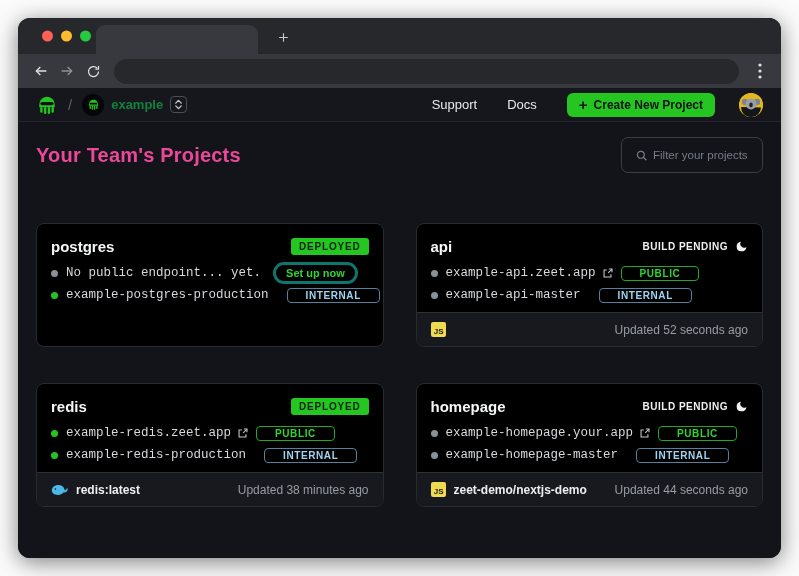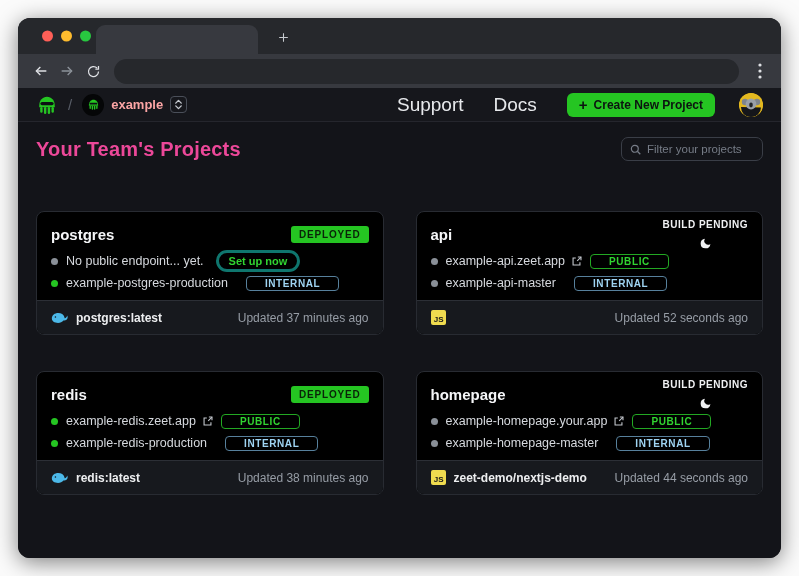--- a/index.html
+++ b/index.html
@@ -55,65 +55,65 @@
   .app{flex:1;display:flex;flex-direction:column;background:#131419;min-height:0;}
   .app-header{
     height:34px;background:#16171c;border-bottom:1px solid #25262d;
     display:flex;align-items:center;padding:0 18px;flex:0 0 auto;gap:10px;
   }
   .logo-btn{display:flex;align-items:center;}
   .crumb-sep{color:#595e68;font-size:15px;}
   .team{display:flex;align-items:center;gap:7px;}
   .team-avatar{width:22px;height:22px;border-radius:50%;background:#050607;display:flex;
     align-items:center;justify-content:center;}
-  .team-name{font-size:13px;font-weight:700;color:#fca5a5;}
+  .team-name{font-size:13px;font-weight:700;color:#15803d;}
   .switcher{width:17px;height:17px;border:1px solid #4a4f59;border-radius:4px;
     display:flex;align-items:center;justify-content:center;color:#c6cad0;}
   .hspacer{flex:1;}
-  .nav-link{font-size:19px;color:#e7e9ec;margin-left:20px;cursor:pointer;}
+  .nav-link{font-size:13px;color:#e7e9ec;margin-left:20px;cursor:pointer;}
   .create-btn{
     margin-left:20px;background:var(--accent-green);color:#0c1410;border:none;
     font-family:inherit;font-size:12px;font-weight:700;border-radius:6px;
     height:24px;padding:0 12px;display:flex;align-items:center;gap:6px;cursor:pointer;
   }
   .create-plus{font-size:15px;font-weight:700;line-height:1;margin-top:-1px;}
   .user-avatar{width:24px;height:24px;border-radius:50%;margin-left:14px;overflow:hidden;
     background:#e3b81f;display:flex;align-items:center;justify-content:center;}
   
   .content{flex:1;padding:15px 18px 0;min-height:0;}
   .page-head{display:flex;justify-content:space-between;align-items:center;margin-bottom:50px;}
   .page-title{font-size:20px;font-weight:700;color:#ec4899;letter-spacing:.2px;}
   .filter{
-    width:142px;height:24px;border:1px solid #3a3e47;border-radius:7px;
-    background:transparent;display:flex;align-items:center;gap:6px;padding:0 8px;color:#767c87;
+    width:142px;height:36px;border:1px solid #3a3e47;border-radius:7px;
+    background:transparent;display:flex;align-items:center;gap:6px;padding:0 14px;color:#767c87;
   }
   .filter input{
     flex:1;min-width:0;background:transparent;border:none;outline:none;color:#aab0ba;
     font-family:inherit;font-size:11.5px;
   }
   .filter input::placeholder{color:#767c87;}
   .grid{display:grid;grid-template-columns:1fr 1fr;column-gap:32px;row-gap:36px;}
   .card{
     background:#000000;border:1px solid #282b32;border-radius:8px;overflow:hidden;
     height:124px;display:flex;flex-direction:column;cursor:pointer;
   }
   .card-body{flex:1;padding:10px 14px 6px;display:flex;flex-direction:column;}
   .title-row{display:flex;justify-content:space-between;align-items:center;height:24px;margin-bottom:4px;}
   .proj-title{font-size:15px;font-weight:700;color:#f5f6f8;}
   .badge-deployed{
     background:var(--accent-green);color:#0a2408;font-size:10px;font-weight:800;
     letter-spacing:.8px;padding:3px 8px;border-radius:3px;
   }
   .pending{display:flex;align-items:center;gap:7px;color:#f0f1f3;font-size:10px;
-    font-weight:800;letter-spacing:.5px;flex-direction:column;}
+    font-weight:800;letter-spacing:.5px;}
   .row{display:flex;align-items:center;gap:8px;height:22px;font-size:12.5px;color:#d6d9de;}
   .dot{width:7px;height:7px;border-radius:50%;flex:0 0 auto;}
   .dot.gray{background:#8a9098;}
   .dot.green{background:var(--accent-green);}
-  .row-text{white-space:nowrap;}
+  .row-text{white-space:nowrap;font-family:Liberation Mono, monospace;}
   .ext{color:#c3c7cd;display:flex;align-items:center;margin-left:-2px;}
   .setup-btn{
     background:transparent;border:3px solid #0f766e;color:var(--public-green);
     font-family:inherit;font-size:11px;font-weight:700;border-radius:11px;
     padding:2px 10px;margin-left:4px;cursor:pointer;
   }
   .badge{font-size:10px;font-weight:800;letter-spacing:.6px;padding:1px 18px;
     border-radius:4px;border:1px solid;}
   .badge.public{color:var(--public-green);border-color:#23a823;}
   .badge.internal{color:var(--internal-blue);border-color:var(--internal-border);margin-left:10px;}
@@ -257,28 +257,20 @@
               <span class="dot gray"></span>
               <span class="row-text">No public endpoint... yet.</span>
               <button class="setup-btn">Set up now</button>
             </div>
             <div class="row">
               <span class="dot green"></span>
               <span class="row-text">example-postgres-production</span>
               <span class="badge internal">INTERNAL</span>
             </div>
           </div>
-          <div class="card-footer">
-            <svg width="17" height="13" viewBox="0 0 20 14" fill="var(--docker-blue)">
-              <path d="M1 8.2c0-3.9 3.4-6.4 7.5-6.4 3.6 0 6.4 1.9 7.2 4.6l.4 1.4c1.5-.3 2.7-1.5 2.9-3.2.7 1.1.8 2.4.3 3.6-.6 1.4-2 2.3-3.6 2.3h-1.1c-1.3 1.8-3.7 2.9-6.3 2.9C4 13.4 1 11.3 1 8.2z"></path>
-              <circle cx="5.2" cy="6.4" r=".9" fill="#0f1116"></circle>
-            </svg>
-            <span class="source">postgres:latest</span>
-            <span class="updated">Updated 37 minutes ago</span>
-          </div>
         </div>
 
         <div class="card">
           <div class="card-body">
             <div class="title-row">
               <span class="proj-title">api</span>
               <span class="pending">
                 <span>BUILD PENDING</span>
                 <svg width="13" height="13" viewBox="0 0 24 24" fill="#f0f1f3">
                     <path d="M21 12.79A9 9 0 1 1 11.21 3a7 7 0 0 0 9.79 9.79z"></path>

